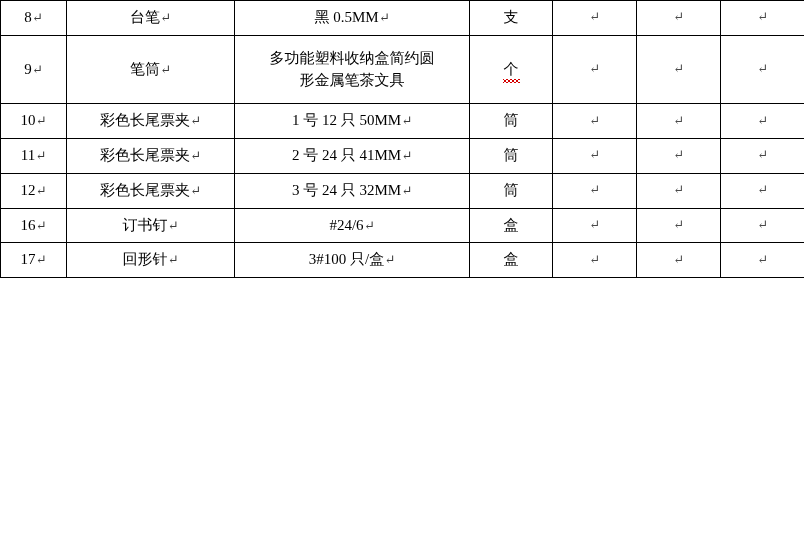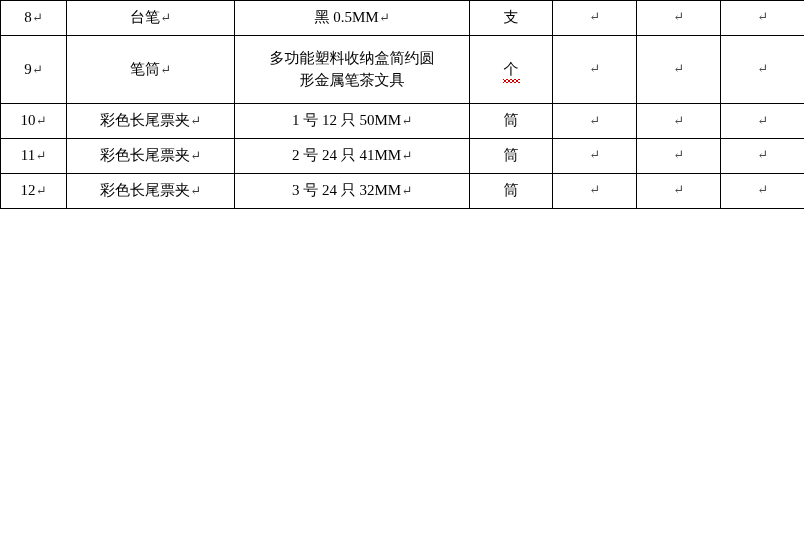--- a/index.html
+++ b/index.html
@@ -196,14 +196,60 @@
         <td>
           <span class="empty-cell">↵</span>
         </td>
         <td>
           <span class="empty-cell">↵</span>
         </td>
         <td>
           <span class="empty-cell">↵</span>
         </td>
       </tr>
+      <tr>
+        <td>
+          <span class="cell">16<span class="mark">↵</span></span>
+        </td>
+        <td>
+          <span class="cell">订书钉<span class="mark">↵</span></span>
+        </td>
+        <td>
+          <span class="cell">#24/6<span class="mark">↵</span></span>
+        </td>
+        <td>
+          <span class="cell">盒</span>
+        </td>
+        <td>
+          <span class="empty-cell">↵</span>
+        </td>
+        <td>
+          <span class="empty-cell">↵</span>
+        </td>
+        <td>
+          <span class="empty-cell">↵</span>
+        </td>
+      </tr>
+      <tr>
+        <td>
+          <span class="cell">17<span class="mark">↵</span></span>
+        </td>
+        <td>
+          <span class="cell">回形针<span class="mark">↵</span></span>
+        </td>
+        <td>
+          <span class="cell">3#100 只/盒<span class="mark">↵</span></span>
+        </td>
+        <td>
+          <span class="cell">盒</span>
+        </td>
+        <td>
+          <span class="empty-cell">↵</span>
+        </td>
+        <td>
+          <span class="empty-cell">↵</span>
+        </td>
+        <td>
+          <span class="empty-cell">↵</span>
+        </td>
+      </tr>
     </tbody>
 </table>
 
 </body></html>

